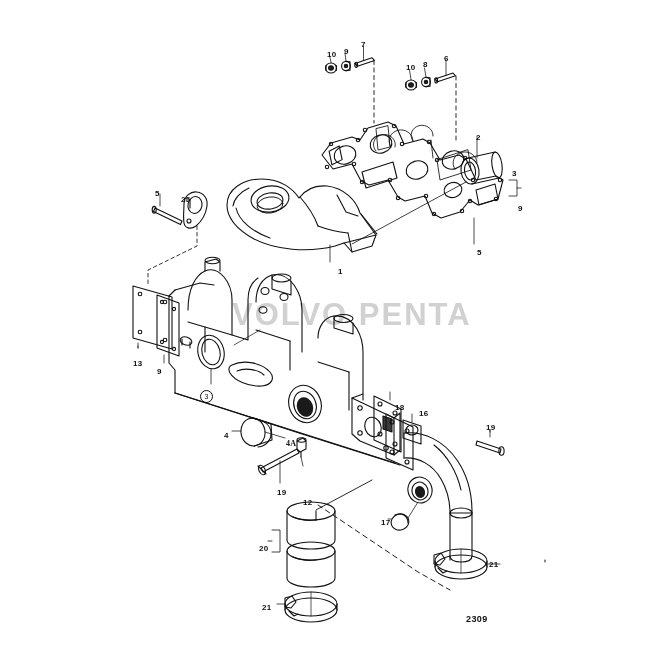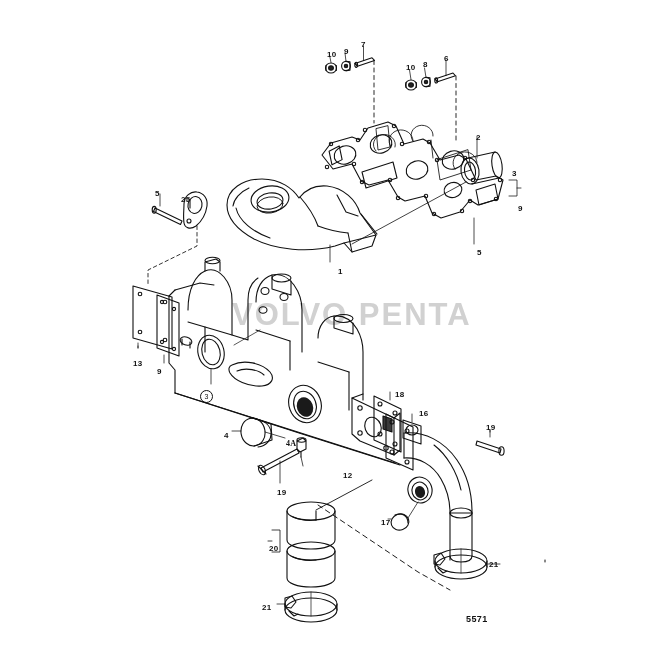--- a/index.html
+++ b/index.html
@@ -411,25 +411,25 @@
   <div class="callout" style="left:518px;top:205px;">9</div>
   <div class="callout" style="left:477px;top:249px;">5</div>
   <div class="callout" style="left:338px;top:268px;">1</div>
   <div class="callout" style="left:155px;top:190px;">5</div>
   <div class="callout" style="left:181px;top:196px;">25</div>
   <div class="callout" style="left:133px;top:360px;">13</div>
   <div class="callout" style="left:157px;top:368px;">9</div>
   <div class="callout circled" style="left:200px;top:390px;">3</div>
   <div class="callout" style="left:224px;top:432px;">4</div>
   <div class="callout" style="left:286px;top:440px;font-family:Liberation Serif, serif;">4A</div>
-  <div class="callout" style="left:303px;top:472px;margin-left:40px;">12</div>
+  <div class="callout" style="left:303px;top:499px;">12</div>
   <div class="callout" style="left:277px;top:489px;">19</div>
-  <div class="callout" style="left:395px;top:391px;">18</div>
+  <div class="callout" style="left:395px;top:404px;">18</div>
   <div class="callout" style="left:419px;top:390px;margin-top:20px;">16</div>
   <div class="callout" style="left:486px;top:424px;">19</div>
   <div class="callout" style="left:381px;top:519px;">17</div>
-  <div class="callout" style="left:269px;top:545px;text-align:right;">20</div>
+  <div class="callout" style="left:259px;top:545px;text-align:right;">20</div>
   <div class="callout" style="left:489px;top:561px;">21</div>
   <div class="callout" style="left:262px;top:604px;">21</div>
 
-  <div id="drawing-number">5571</div>
+  <div id="drawing-number">2309</div>
 
 </div>
 
 </body></html>

